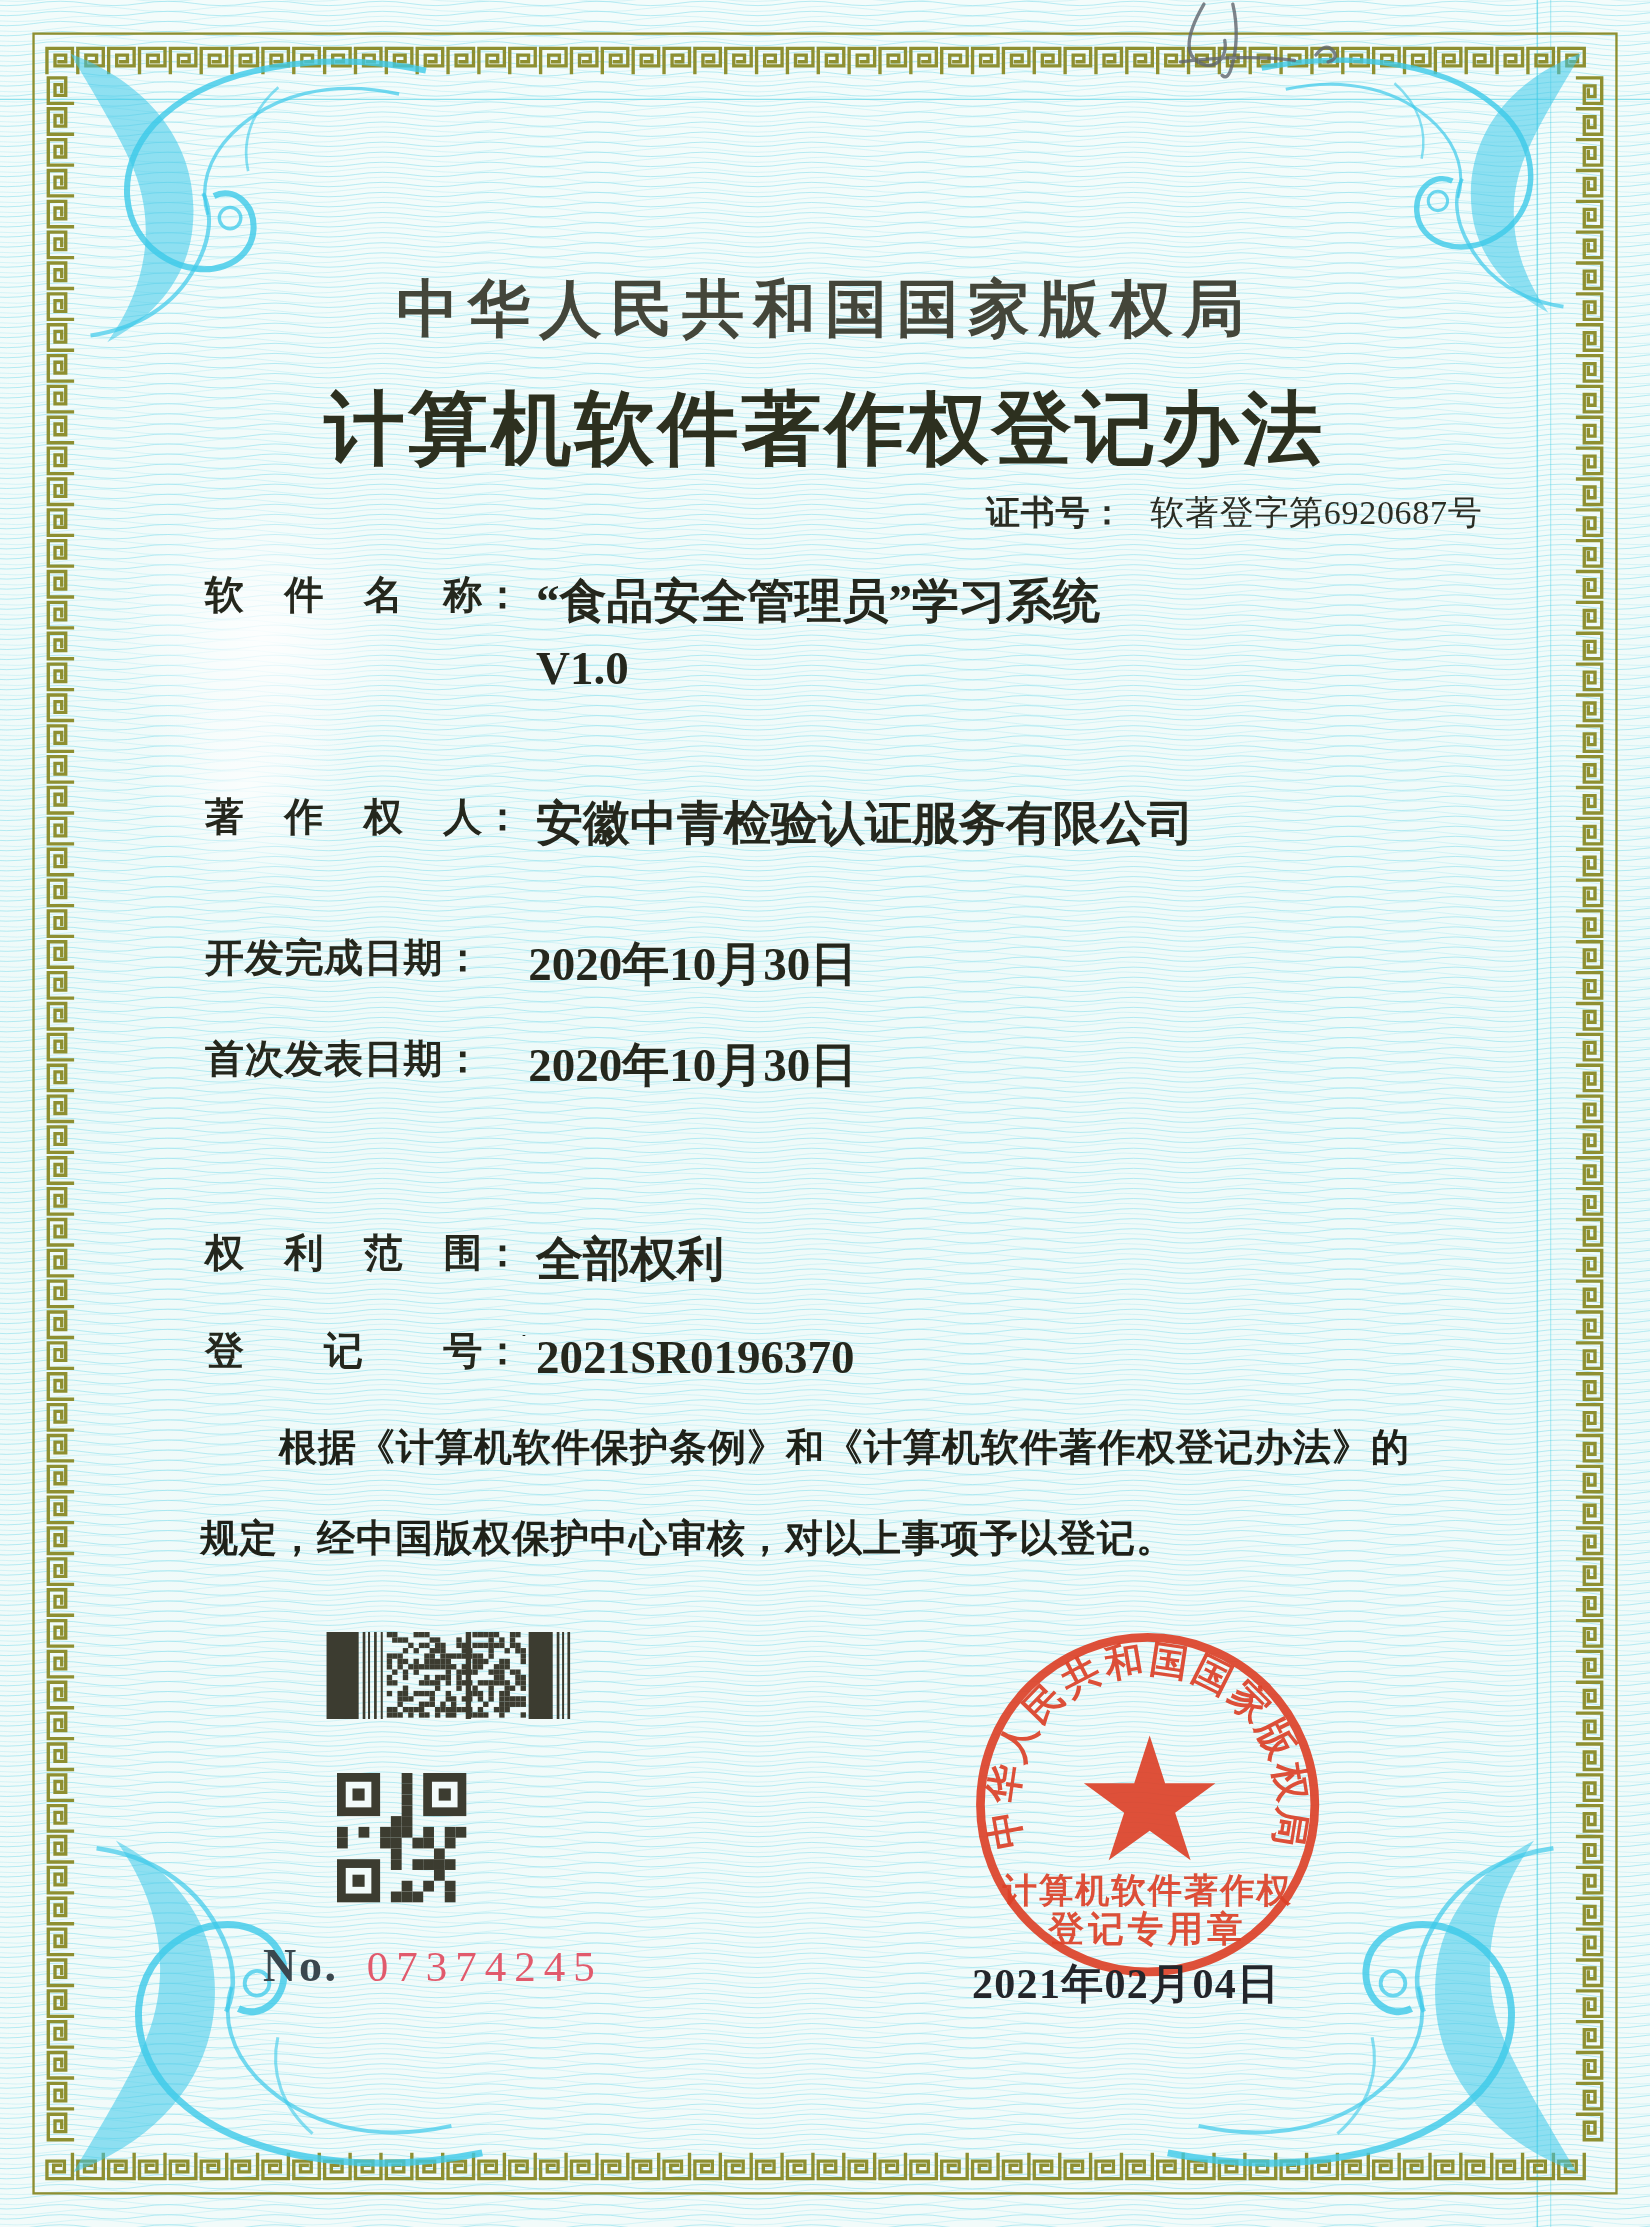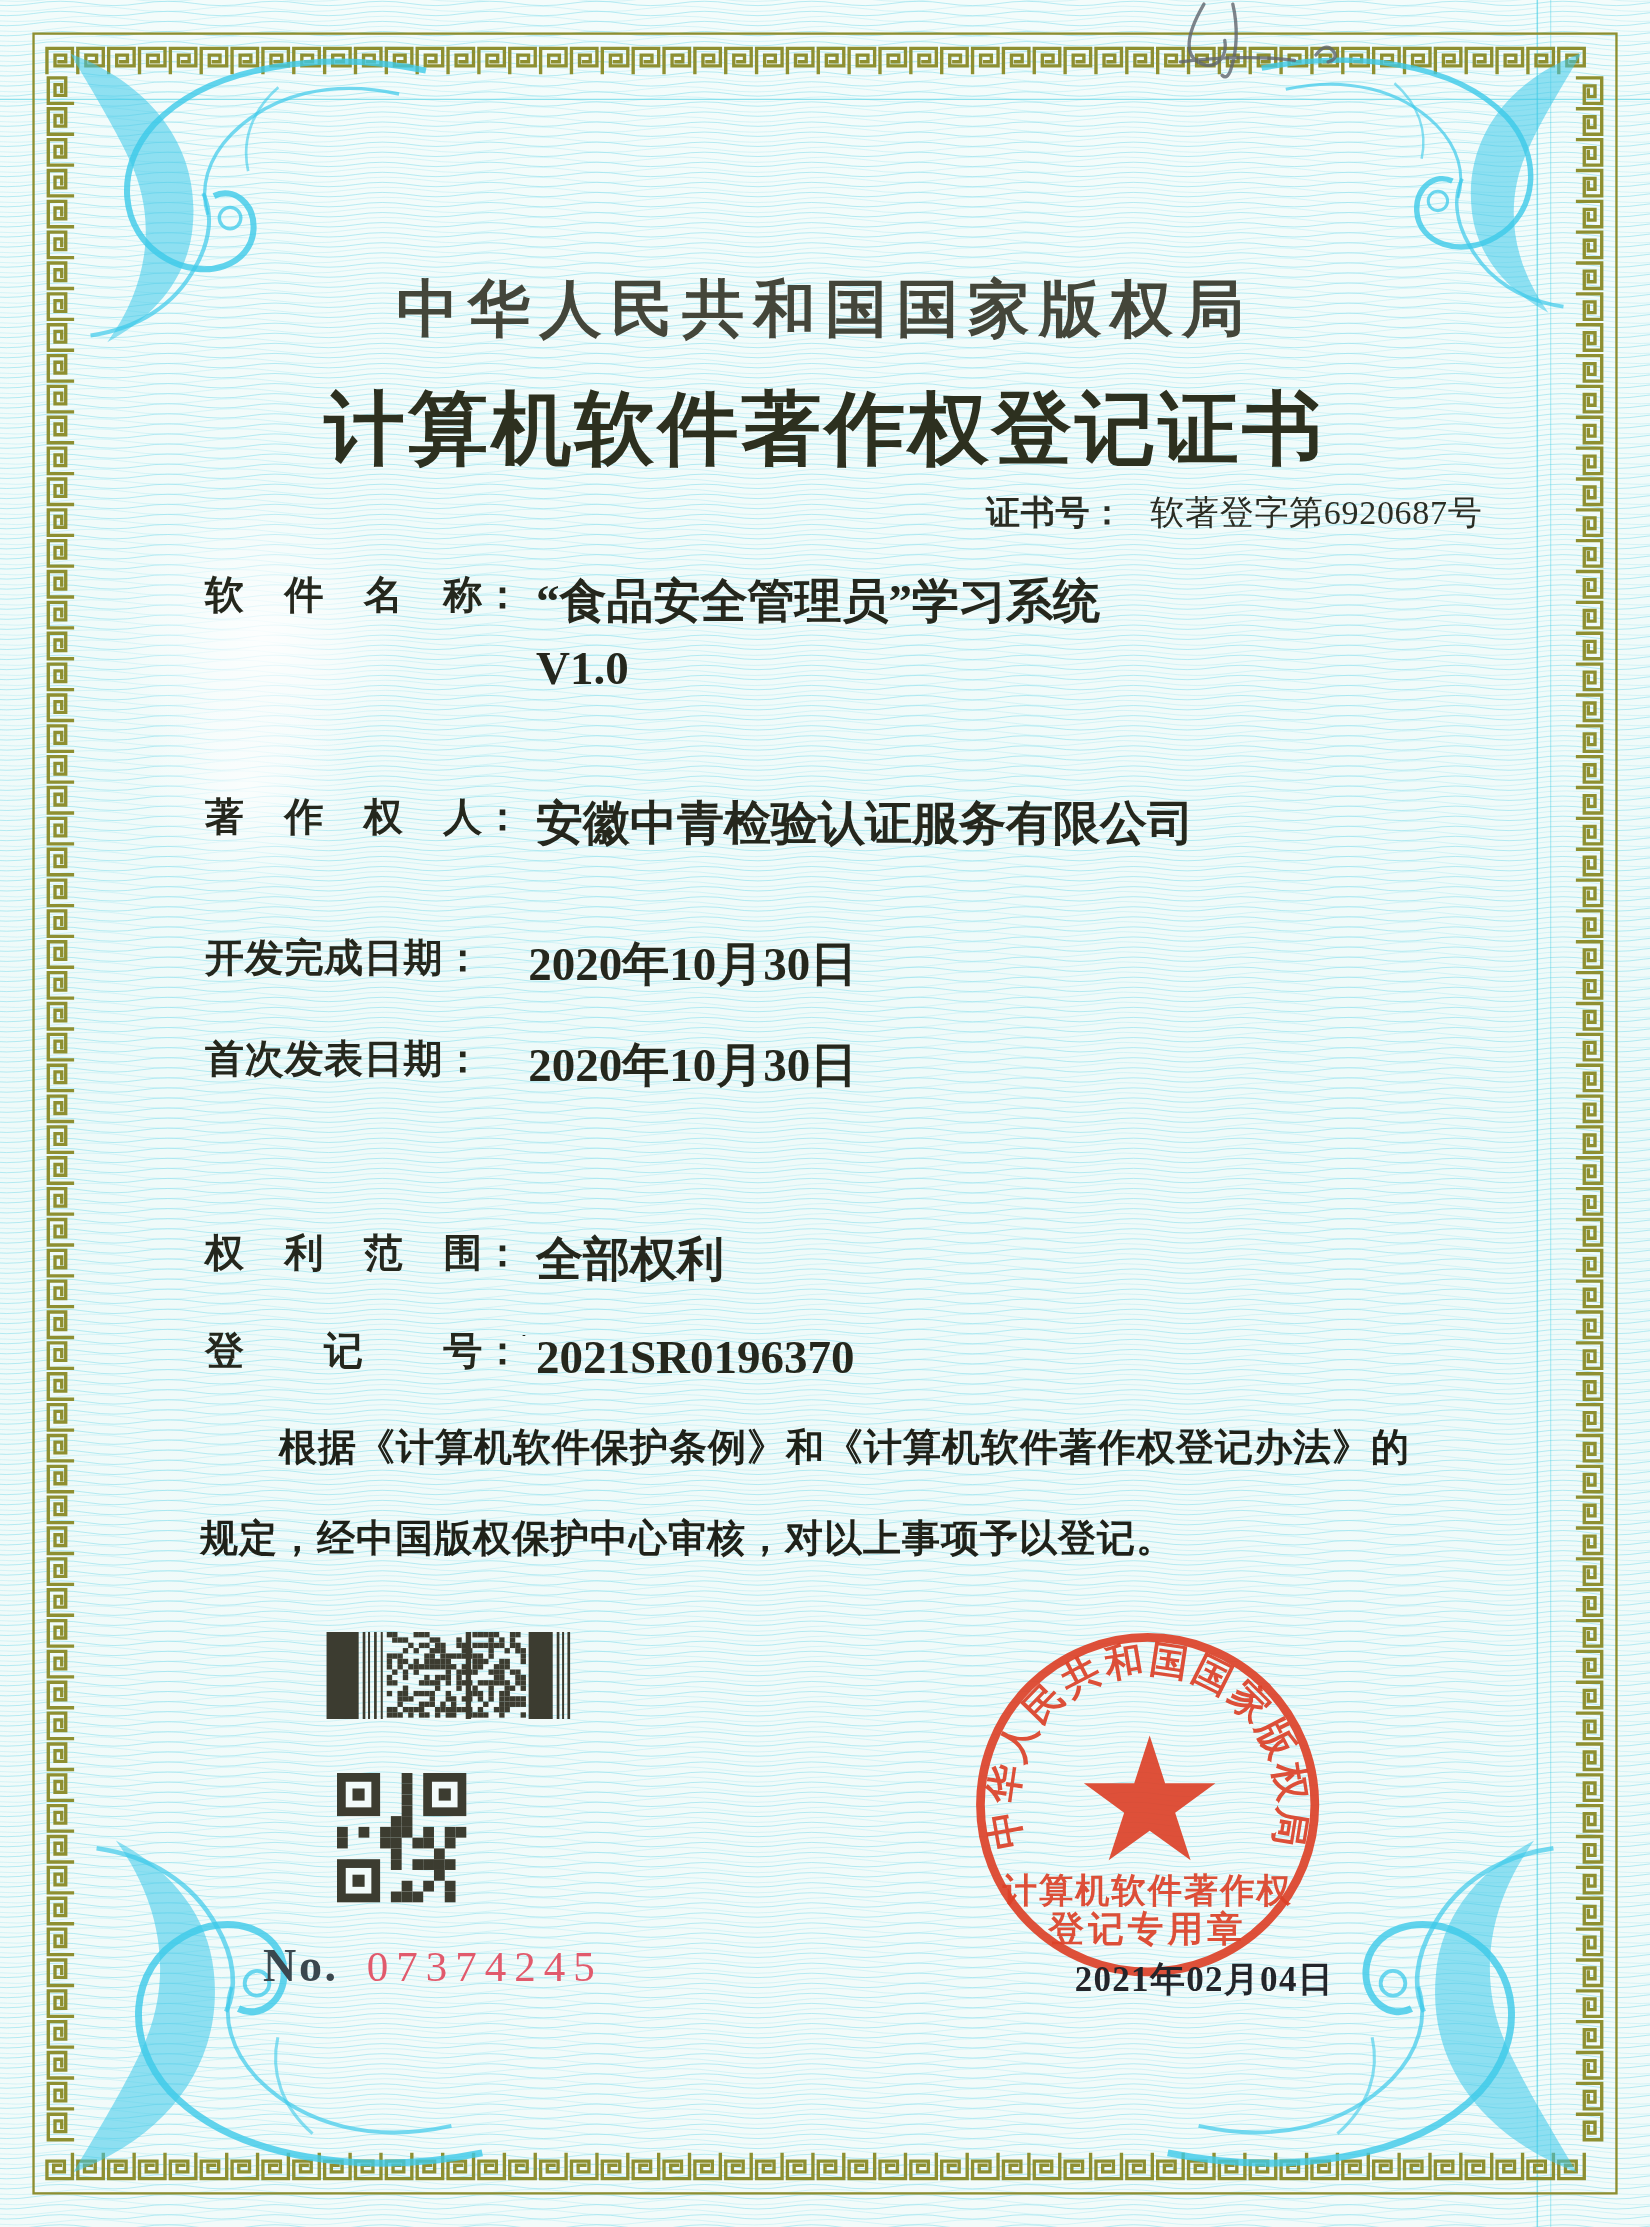--- a/index.html
+++ b/index.html
@@ -38,22 +38,22 @@
   .para{
     position:absolute;left:200px;right:176px;color:#1f2119;
     font-size:38px;font-weight:700;letter-spacing:1px;line-height:1.2;
   }
   .para1{top:1425px;text-indent:79px;}
   .para2{top:1516px;}
   .serial{position:absolute;top:1939px;left:263px;white-space:nowrap;}
   .serial .pfx{font-size:46px;color:#3a474e;font-weight:600;letter-spacing:2.7px;}
   .serial .num{font-size:43px;color:#e15a6c;letter-spacing:8px;margin-left:28px;font-weight:500;}
   .issue-date{
-    position:absolute;top:1956px;left:972px;width:362px;text-align:right;
-    font-size:35px;color:#23252a;font-weight:700;letter-spacing:1.3px;white-space:nowrap;
+    position:absolute;top:1956px;left:972px;width:362px;text-align:left;
+    font-size:42px;color:#23252a;font-weight:700;letter-spacing:1.3px;white-space:nowrap;
   }
 </style>
 </head>
 <body>
 
 <div class="page">
 
   <svg class="layer" id="waves" width="1650" height="2227" viewBox="0 0 2460 3320">
       <path d="M-30 -10 q40 6.5 80 0 q40 -6.5 80 0 q40 6.5 80 0 q40 -6.5 80 0 q40 6.5 80 0 q40 -6.5 80 0 q40 6.5 80 0 q40 -6.5 80 0 q40 6.5 80 0 q40 -6.5 80 0 q40 6.5 80 0 q40 -6.5 80 0 q40 6.5 80 0 q40 -6.5 80 0 q40 6.5 80 0 q40 -6.5 80 0 q40 6.5 80 0 q40 -6.5 80 0 q40 6.5 80 0 q40 -6.5 80 0 q40 6.5 80 0 q40 -6.5 80 0 q40 6.5 80 0 q40 -6.5 80 0 q40 6.5 80 0 q40 -6.5 80 0 q40 6.5 80 0 q40 -6.5 80 0 q40 6.5 80 0 q40 -6.5 80 0 q40 6.5 80 0 q40 -6.5 80 0" fill="none" stroke="#6fd8e8" stroke-width="1.3" opacity="0.55"></path>
       <path d="M-30 5 q40 6.5 80 0 q40 -6.5 80 0 q40 6.5 80 0 q40 -6.5 80 0 q40 6.5 80 0 q40 -6.5 80 0 q40 6.5 80 0 q40 -6.5 80 0 q40 6.5 80 0 q40 -6.5 80 0 q40 6.5 80 0 q40 -6.5 80 0 q40 6.5 80 0 q40 -6.5 80 0 q40 6.5 80 0 q40 -6.5 80 0 q40 6.5 80 0 q40 -6.5 80 0 q40 6.5 80 0 q40 -6.5 80 0 q40 6.5 80 0 q40 -6.5 80 0 q40 6.5 80 0 q40 -6.5 80 0 q40 6.5 80 0 q40 -6.5 80 0 q40 6.5 80 0 q40 -6.5 80 0 q40 6.5 80 0 q40 -6.5 80 0 q40 6.5 80 0 q40 -6.5 80 0" fill="none" stroke="#6fd8e8" stroke-width="1.3" opacity="0.55"></path>
@@ -765,21 +765,21 @@
       <g stroke="#60666e" stroke-width="5" fill="none" opacity="0.8" stroke-linecap="round">
         <path d="M1795,6 C1768,52 1762,88 1798,97 C1818,100 1830,80 1826,60"></path>
         <path d="M1838,6 C1846,40 1844,75 1836,100 C1833,112 1828,118 1822,112"></path>
         <path d="M1760,92 C1820,84 1890,84 1930,90"></path>
         <path d="M1962,82 q14,-20 26,-6 q8,12 -8,16"></path>
       </g>
     </svg>
 
   <div class="authority">中华人民共和国国家版权局</div>
 
-  <div class="cert-title">计算机软件著作权登记证书</div>
+  <div class="cert-title">计算机软件著作权登记办法</div>
 
   <div class="certno">
     <span class="lbl">证书号：</span><span class="val">软著登字第6920687号</span>
   </div>
 
   <div class="frow row-name">
     <span class="lbl">软　件　名　称：</span>
     <span class="val">
       <div>“食品安全管理员”学习系统</div>
       <div>V1.0</div>

